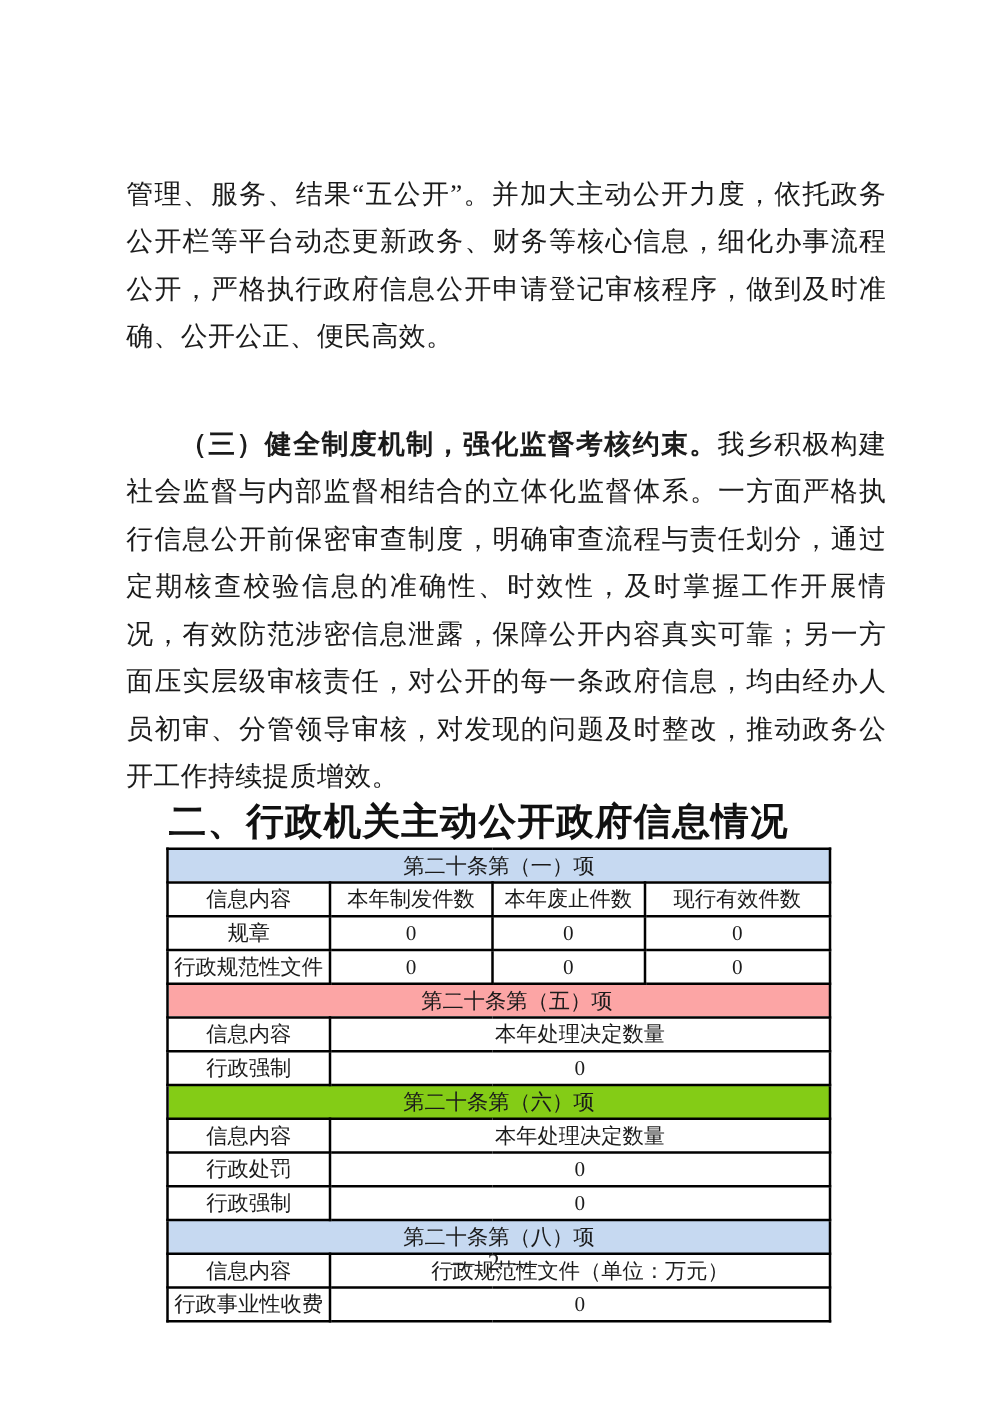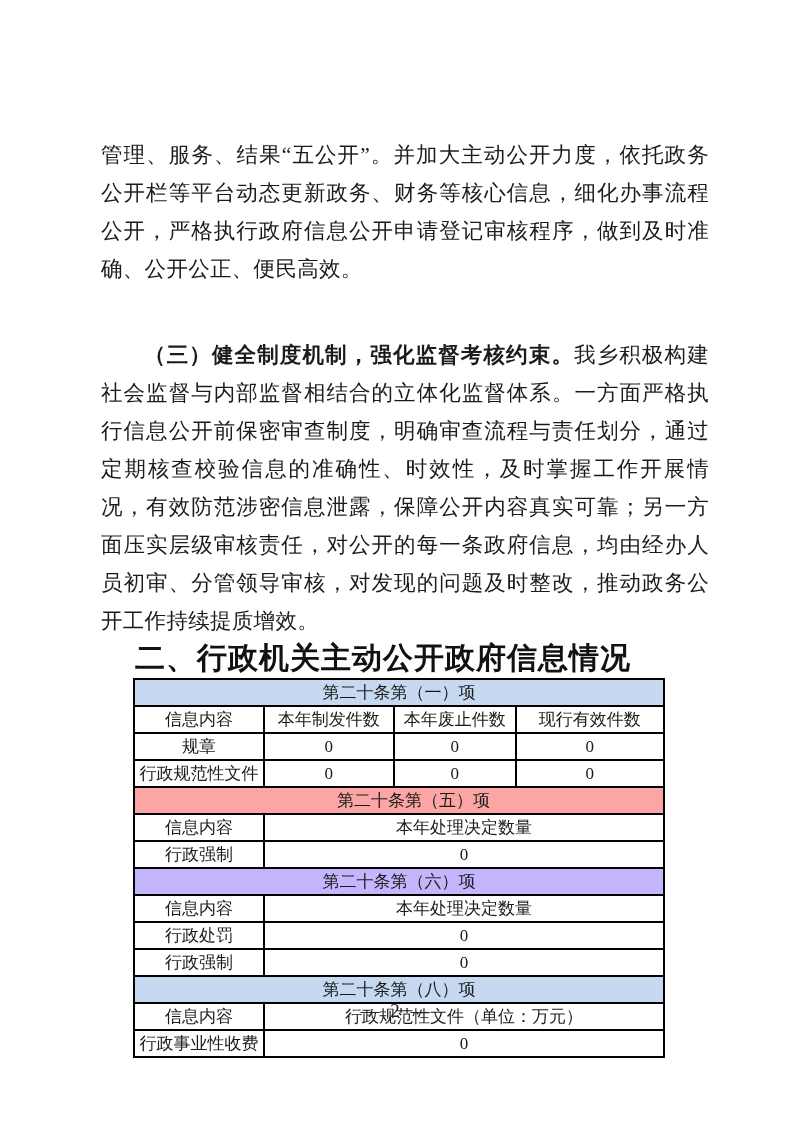--- a/index.html
+++ b/index.html
@@ -120,21 +120,21 @@
           </tr>
           <tr>
             <td>信息内容</td>
             <td colspan="3">本年处理决定数量</td>
           </tr>
           <tr>
             <td>行政强制</td>
             <td colspan="3">0</td>
           </tr>
           <tr>
-            <td colspan="4" class="sec-hd" style="background: #c4b5fd;">第二十条第（六）项</td>
+            <td colspan="4" class="sec-hd" style="background: #84cc16;">第二十条第（六）项</td>
           </tr>
           <tr>
             <td>信息内容</td>
             <td colspan="3">本年处理决定数量</td>
           </tr>
           <tr>
             <td>行政处罚</td>
             <td colspan="3">0</td>
           </tr>
           <tr>

